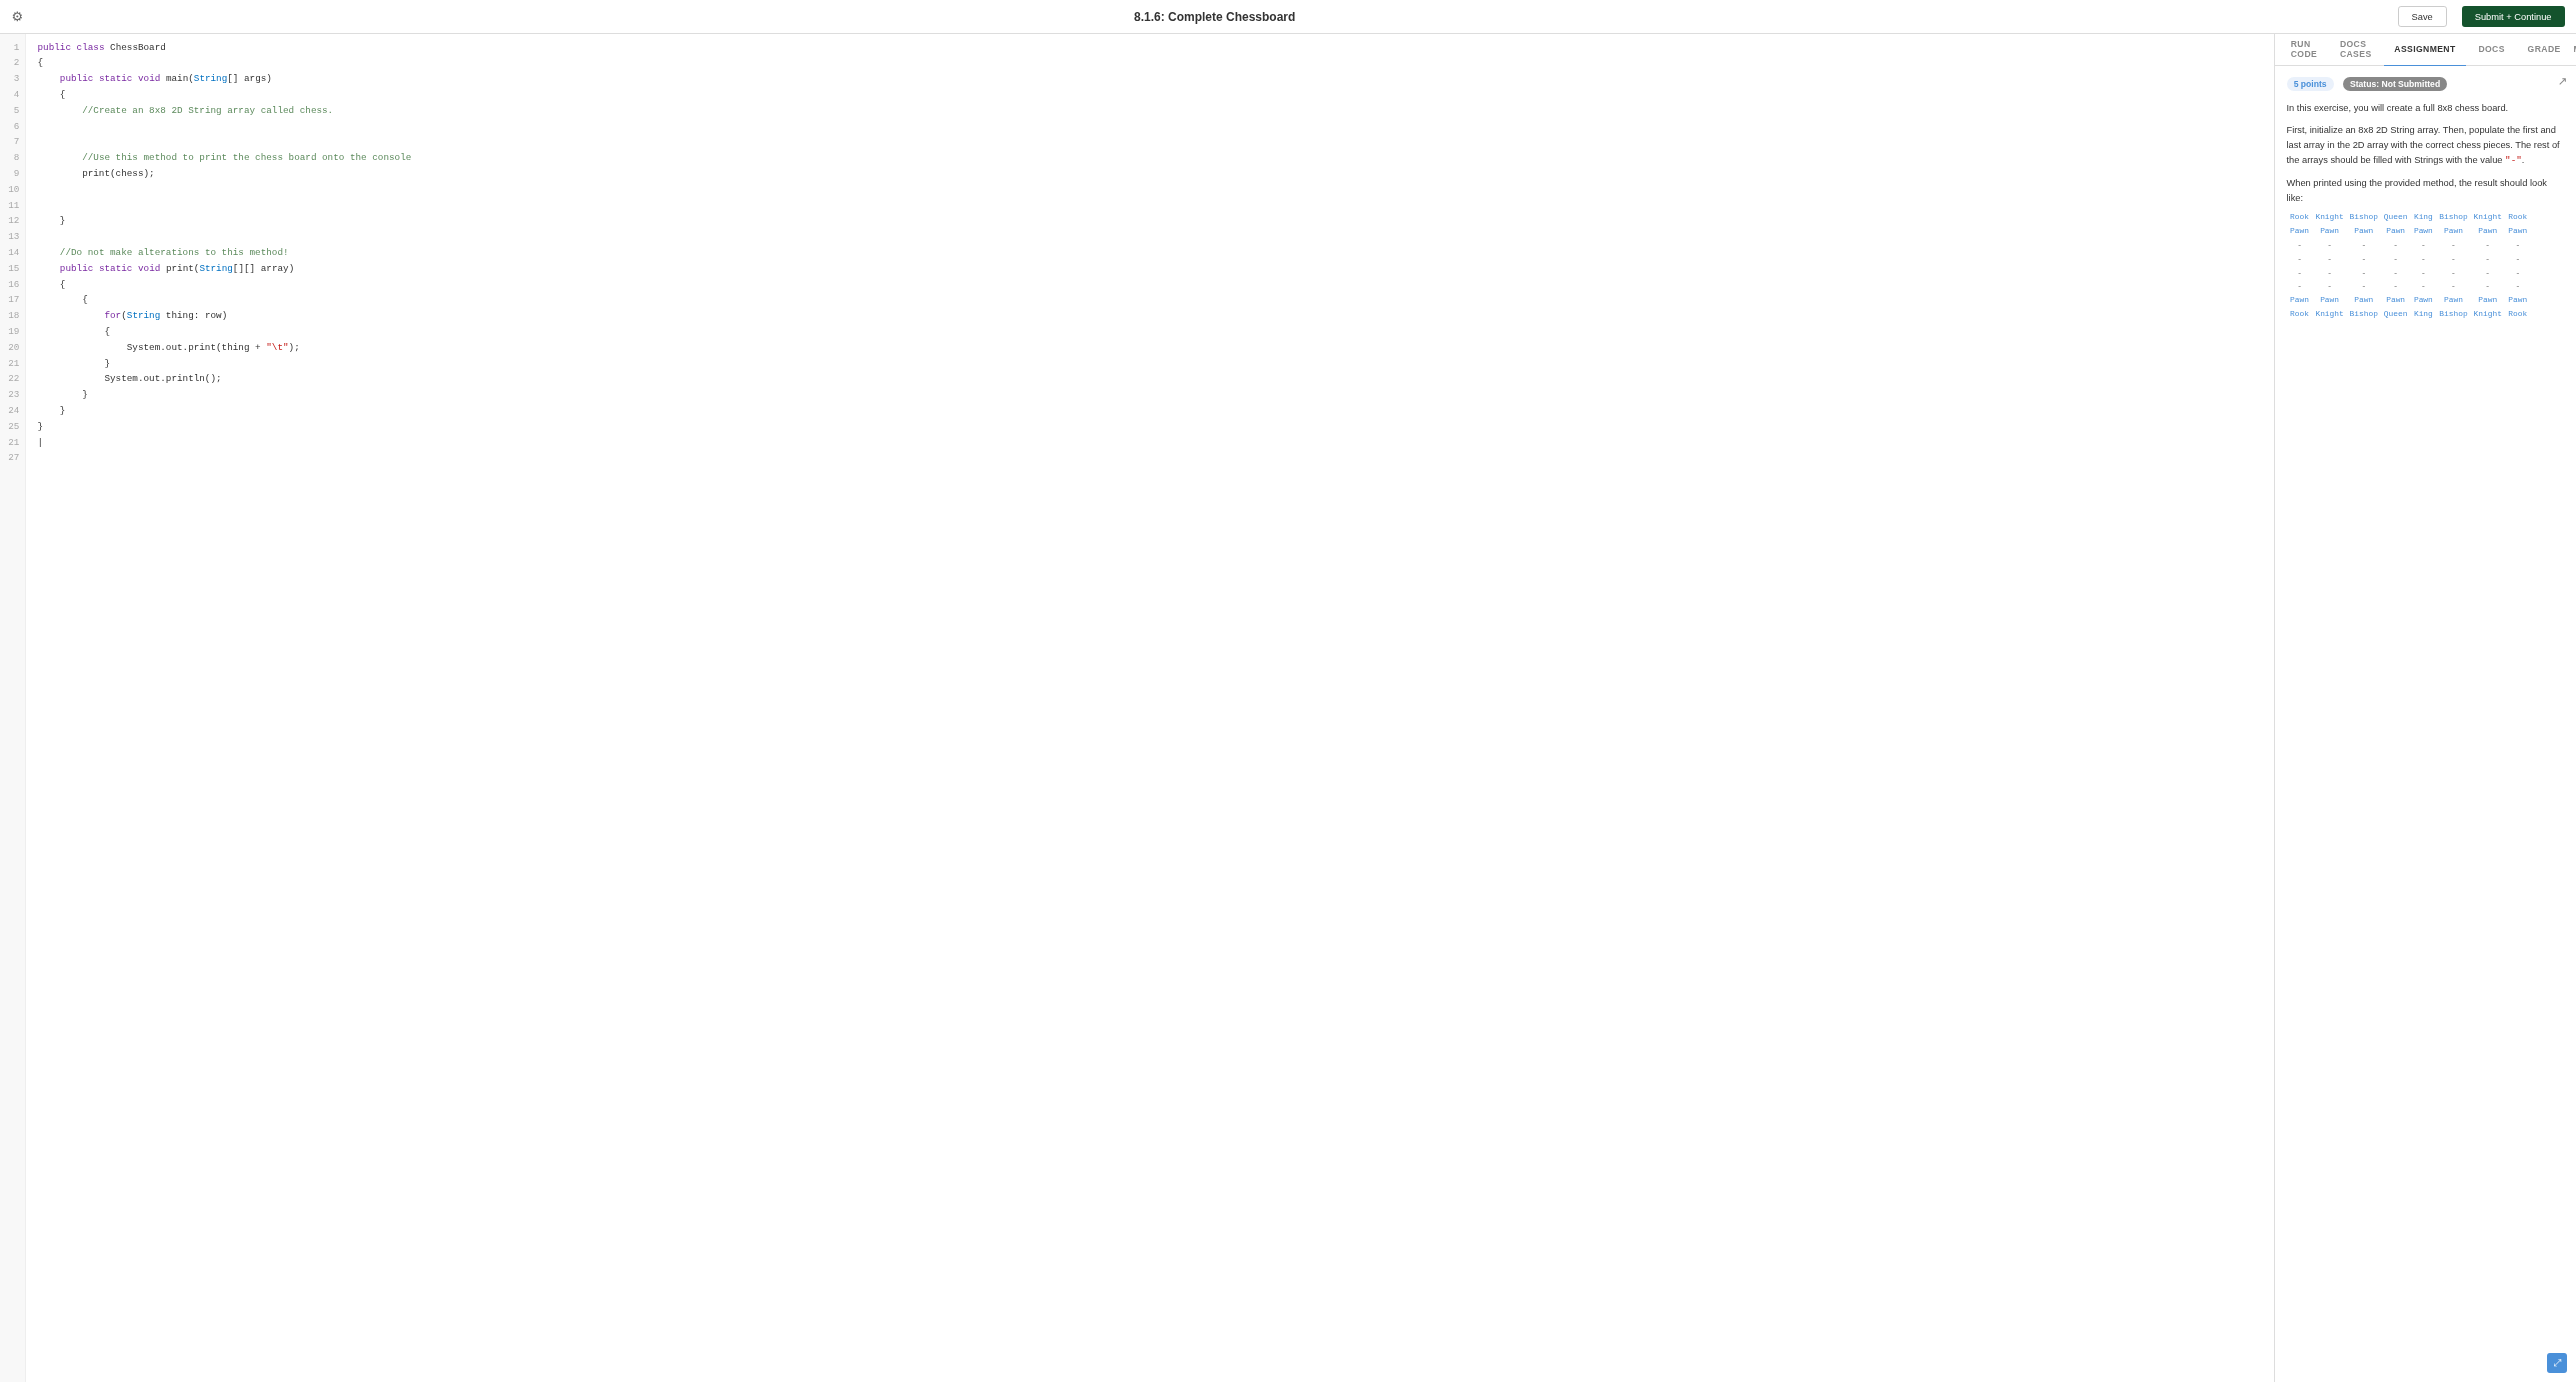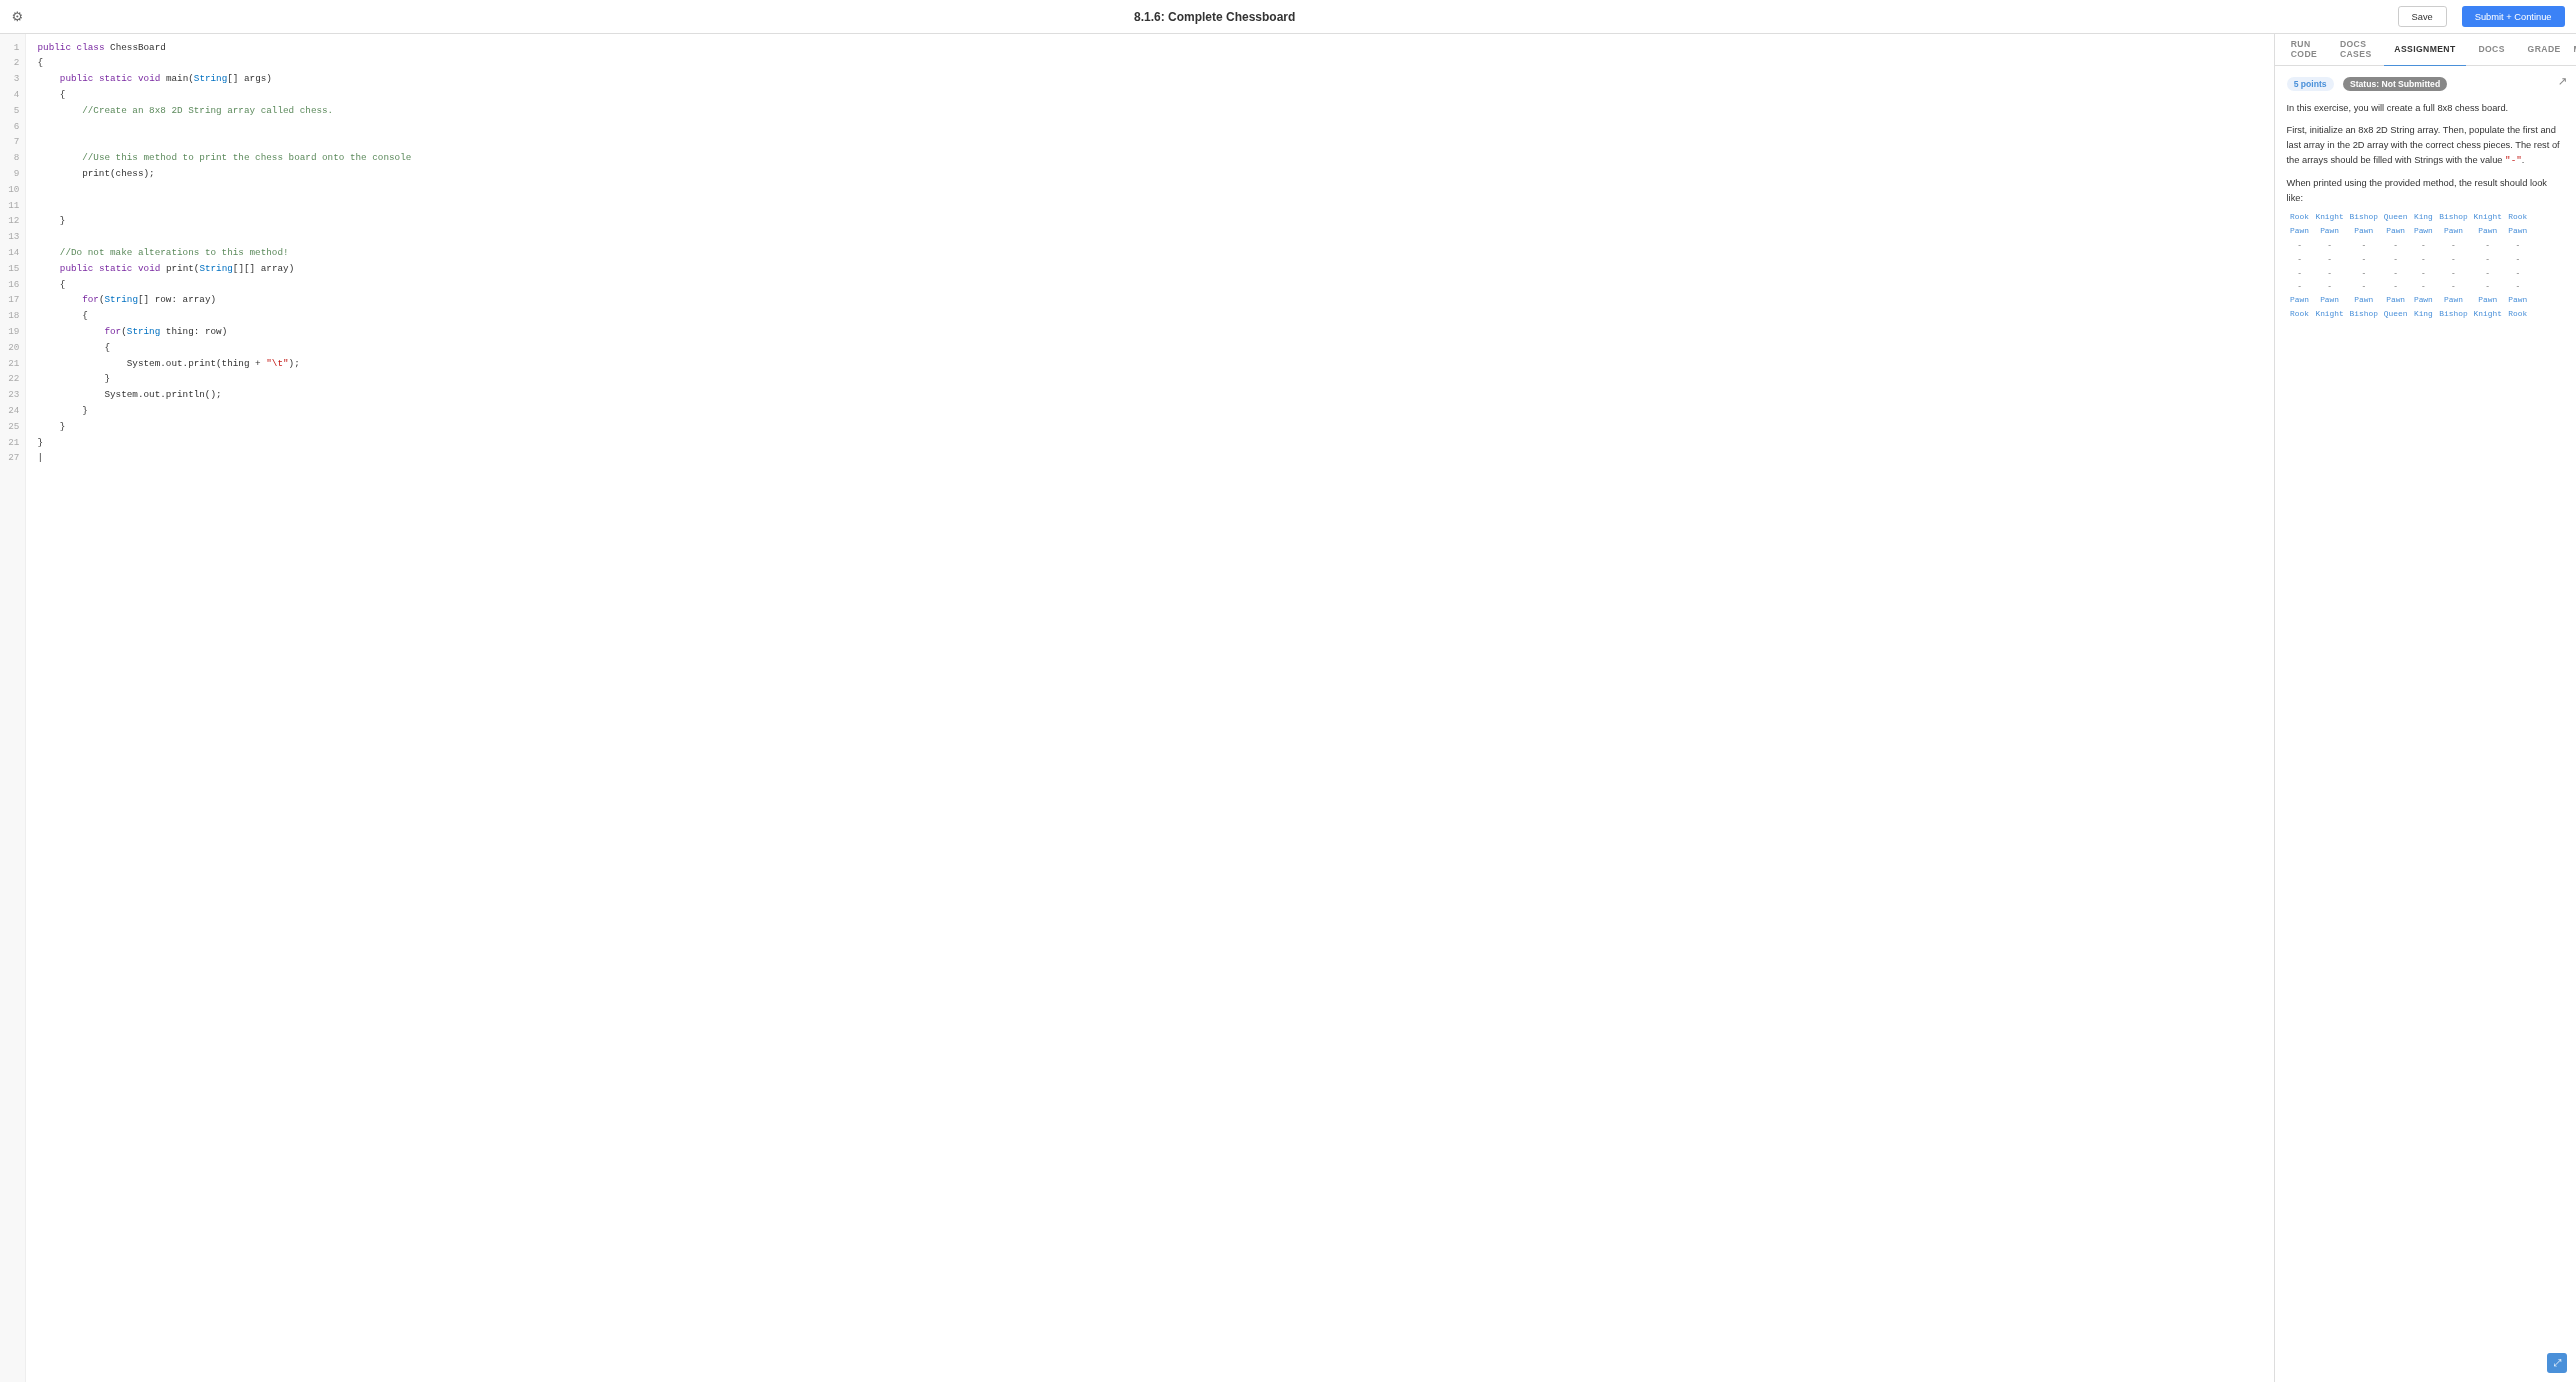--- a/index.html
+++ b/index.html
@@ -11,21 +11,21 @@
       padding: 0 11.5px; height: 34px; flex-shrink: 0;
     }
     .topbar-gear { color: #666; font-size: 13px; margin-right: 8.6px; cursor: pointer; }
     .topbar-title { font-size: 12px; color: #333; font-weight: 700; flex: 1; text-align: center; }
     .topbar-buttons { display: flex; gap: 15px; }
     .btn-save {
       padding: 4.3px 13px; border: 0.7px solid #ccc; background: #fff; border-radius: 2.9px;
       font-size: 9.3px; cursor: pointer; color: #333;
     }
     .btn-submit {
-      padding: 4.3px 13px; border: none; background: #3b82f6; border-radius: 2.9px;
+      padding: 4.3px 13px; border: none; background: #14532d; border-radius: 2.9px;
       font-size: 9.3px; cursor: pointer; color: #fff; font-weight: 500;
     }
 
     
     .main-layout { display: flex; flex: 1; overflow: hidden; }
 
     
     .editor-panel { flex: 1; background: #fff; overflow-y: auto; border-right: 0.7px solid #ddd; display: flex; }
     .line-numbers { background: #f8f8f8; padding: 5.7px 0; min-width: 26px; text-align: right; border-right: 0.7px solid #eee; user-select: none; }
     .line-num { font-family: 'Courier New', monospace; font-size: 9.3px; color: #aaa; line-height: 15.8px; padding: 0 5.7px; }
@@ -137,21 +137,20 @@
       <div class="code-line">&nbsp;</div>
       <div class="code-line">        <span class="cm">//Use this method to print the chess board onto the console</span></div>
       <div class="code-line">        print(chess);</div>
       <div class="code-line">&nbsp;</div>
       <div class="code-line">&nbsp;</div>
       <div class="code-line">    }</div>
       <div class="code-line">&nbsp;</div>
       <div class="code-line">    <span class="cm">//Do not make alterations to this method!</span></div>
       <div class="code-line">    <span class="kw">public</span> <span class="kw">static</span> <span class="kw">void</span> print(<span class="typ">String</span>[][] array)</div>
       <div class="code-line">    {</div>
-      <div class="code-line">        <span class="kw">for</span>(<span class="typ">String</span>[] row: array)</div>
       <div class="code-line">        {</div>
       <div class="code-line">            <span class="kw">for</span>(<span class="typ">String</span> thing: row)</div>
       <div class="code-line">            {</div>
       <div class="code-line">                System.out.print(thing + <span class="str">"\t"</span>);</div>
       <div class="code-line">            }</div>
       <div class="code-line">            System.out.println();</div>
       <div class="code-line">        }</div>
       <div class="code-line">    }</div>
       <div class="code-line">}</div>
       <div class="code-line">|</div>

